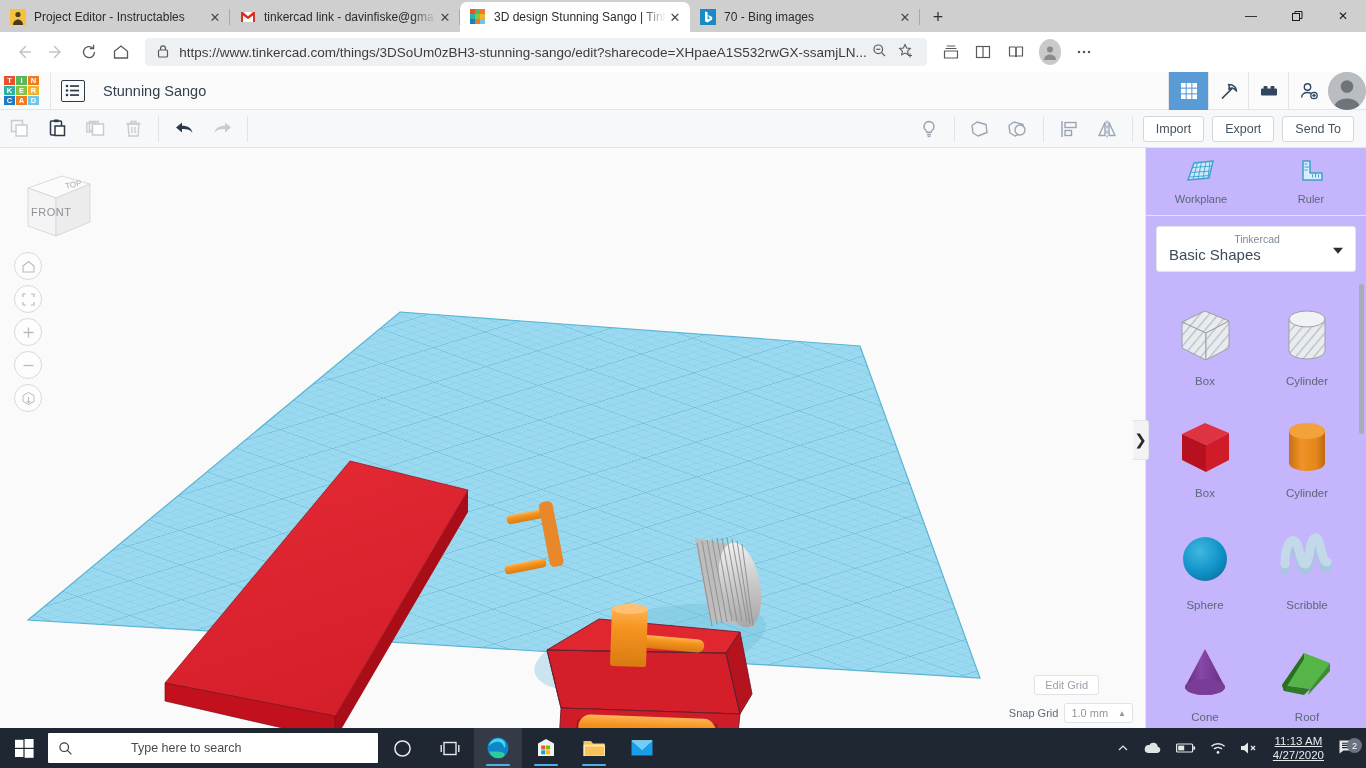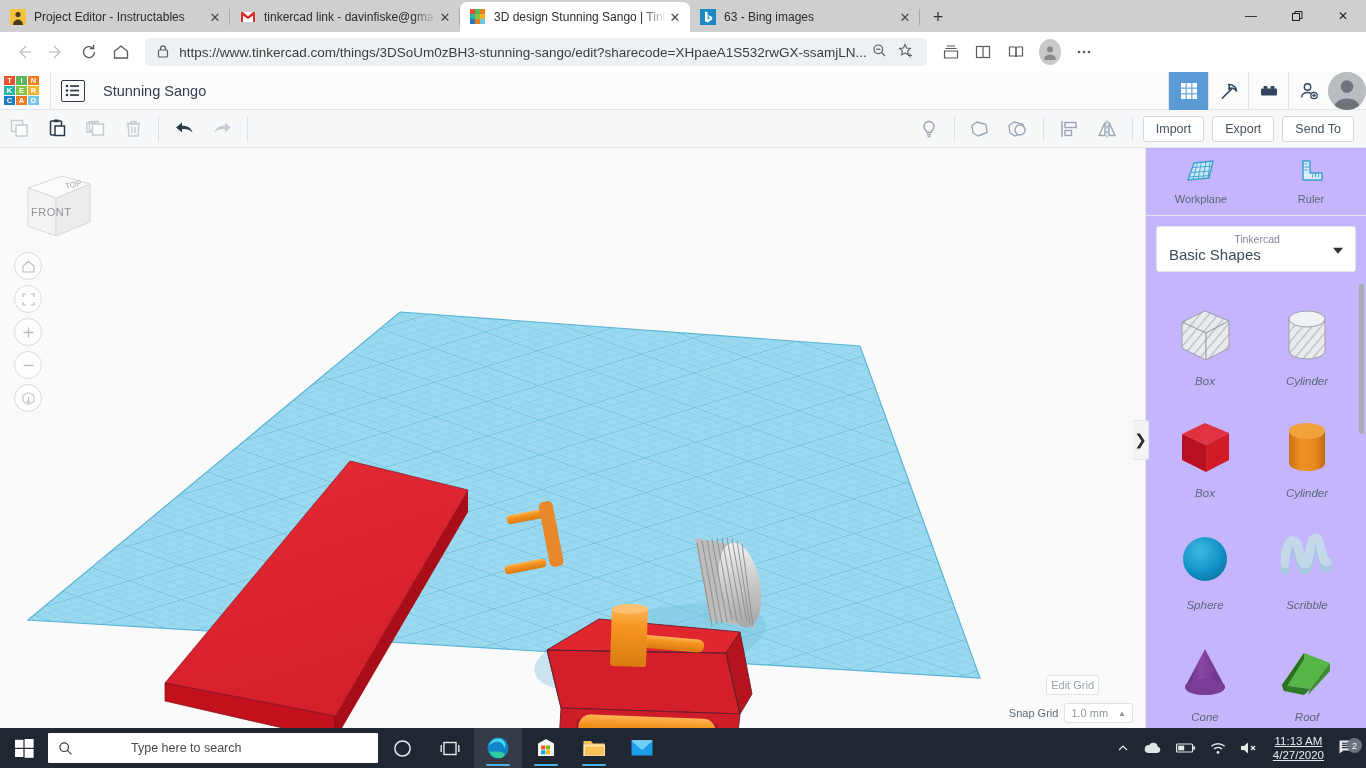--- a/index.html
+++ b/index.html
@@ -134,21 +134,21 @@
   .navbtns { position:absolute; left:14px; top:104px; }
   .navcircle {
     width:28px;height:28px;border-radius:50%;
     border:1px solid #d7dadd; background:#fdfdfd;
     margin-bottom:5px; display:flex;align-items:center;justify-content:center;
     color:#b7bcc1; cursor:pointer;
   }
 
   .edit-grid {
     position:absolute; right:46px; top:527px;
-    height:20px; padding:0 4px; border:1px solid #dfe2e6; border-radius:3px;
+    height:20px; padding:0 10px; border:1px solid #dfe2e6; border-radius:3px;
     background:rgba(255,255,255,.85); font-size:11px; color:#9aa3ab;
     display:flex;align-items:center; cursor:pointer;
   }
   .snap-grid {
     position:absolute; right:12px; top:555px;
     display:flex; align-items:center; font-size:11px; color:#5d6b78;
   }
   .snap-grid .sel {
     margin-left:6px; height:20px; padding:0 6px;
     border:1px solid #dfe2e6; border-radius:3px; background:rgba(255,255,255,.85);
@@ -191,21 +191,21 @@
     position:absolute; left:0; top:132px; right:0; bottom:0;
     padding:6px 8px 0 8px; overflow:hidden;
   }
   .shape-row { display:flex; }
   .shape-cell {
     flex:1 1 50%; height:112px;
     display:flex; flex-direction:column; align-items:center; justify-content:center;
     cursor:pointer;
   }
   .shape-cell .art { height:76px; display:flex;align-items:center;justify-content:center; }
-  .shape-cell .nm { font-size:11.5px; color:#5b6876; margin-top:1px;font-style:italic; }
+  .shape-cell .nm { font-size:11.5px; color:#5b6876; margin-top:1px; }
   .sb-scrollbar {
     position:absolute; right:2px; top:136px; width:5px; height:150px;
     background:#a7adb4; border-radius:3px; cursor:pointer;
   }
 
   
   .taskbar {
     position:absolute; left:0; top:728px; width:1366px; height:40px;
     background:#1f2733; display:flex; align-items:center;
   }
@@ -291,21 +291,21 @@
       <span class="tabclose">✕</span>
     </div>
 
     <div class="tab">
       <span class="favicon">
         <svg width="16" height="16" viewBox="0 0 16 16">
           <rect x="0" y="0" width="16" height="16" fill="#1b8ac4"></rect>
           <path d="M5 2.4l2.6.9v7.3l2.9-1.5-1.6-.7-.9-2.3 4.2 1.8v2.6L7.6 13.6 5 12.2z" fill="#fff"></path>
         </svg>
       </span>
-      <span class="title">63 - Bing images</span>
+      <span class="title">70 - Bing images</span>
       <span class="tabclose">✕</span>
       <span class="sep"></span>
     </div>
 
     <div class="newtab">+</div>
 
     <div class="wincontrols">
       <div>—</div>
       <div>
         <svg width="11" height="11" viewBox="0 0 11 11">

